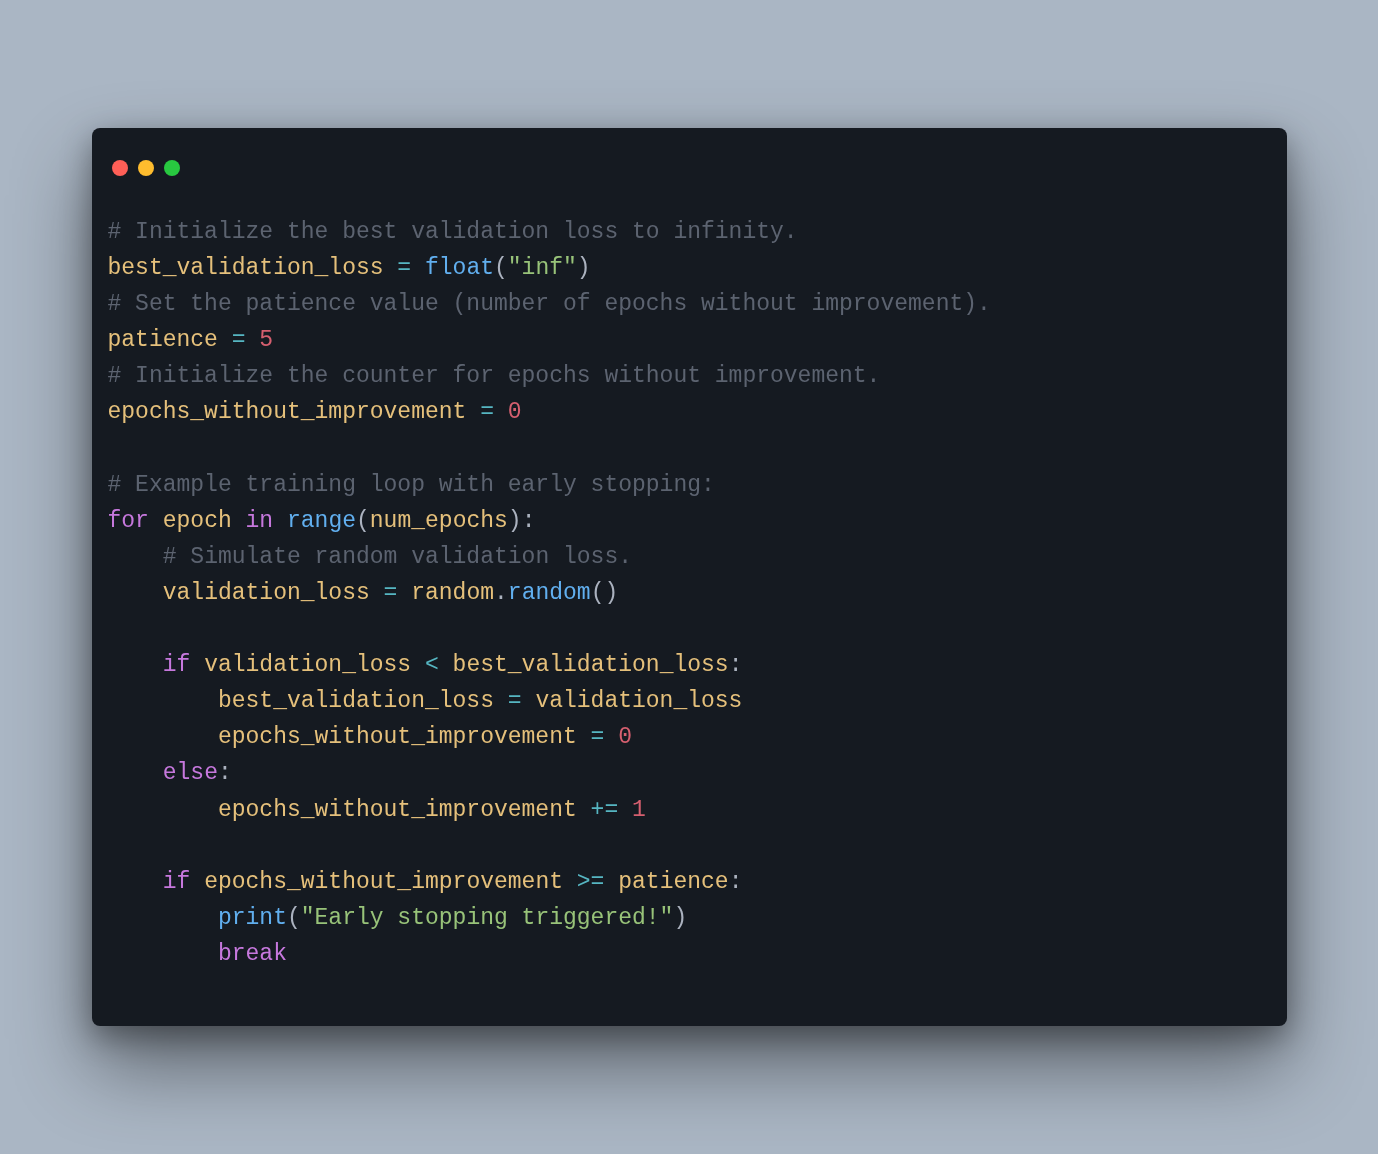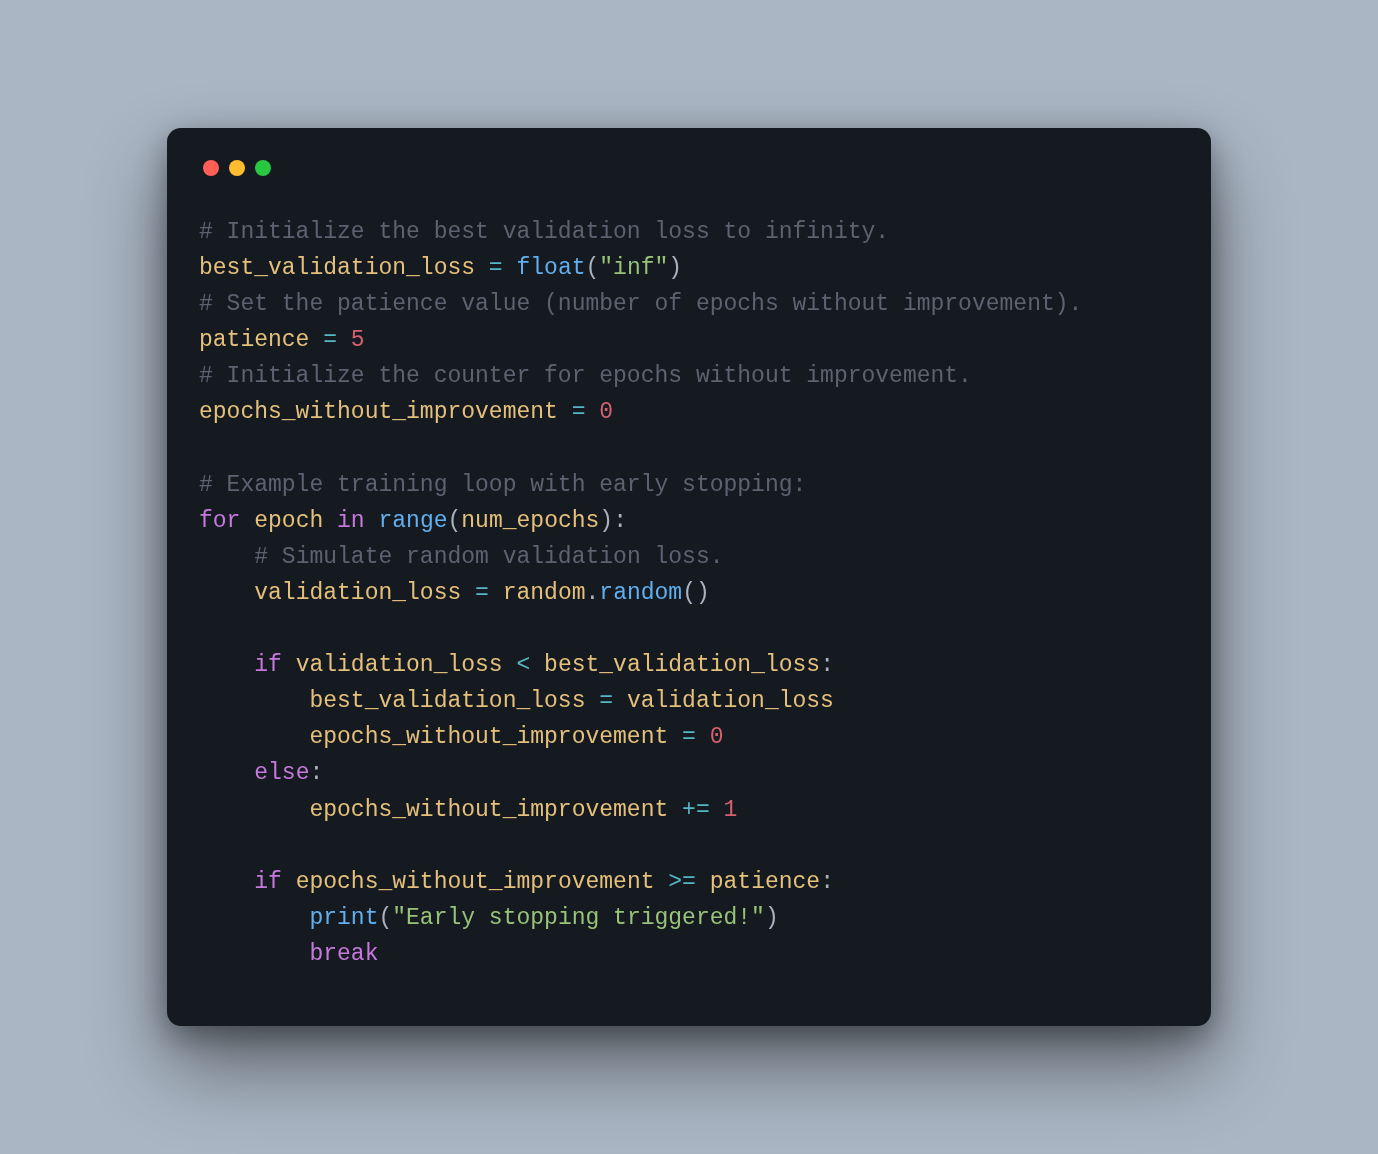--- a/index.html
+++ b/index.html
@@ -13,25 +13,25 @@
   }
   .canvas {
     position: relative;
     width: 1378px;
     height: 1154px;
     display: flex;
     align-items: center;
     justify-content: center;
   }
   .window {
-    width: 1044px;
+    width: 1195px;
     background: #151a21;
-    border-radius: 14px;
+    border-radius: 8px;
     box-shadow: 0 40px 80px rgba(0,0,0,0.45), 0 10px 30px rgba(0,0,0,0.35);
-    padding: 26px 32px 54px 32px;
+    padding: 26px 32px 54px 16px;
     box-sizing: border-box;
   }
   .traffic-lights {
     display: flex;
     gap: 10px;
     padding: 6px 0 0 4px;
   }
   .tl {
     width: 16px;
     height: 16px;

